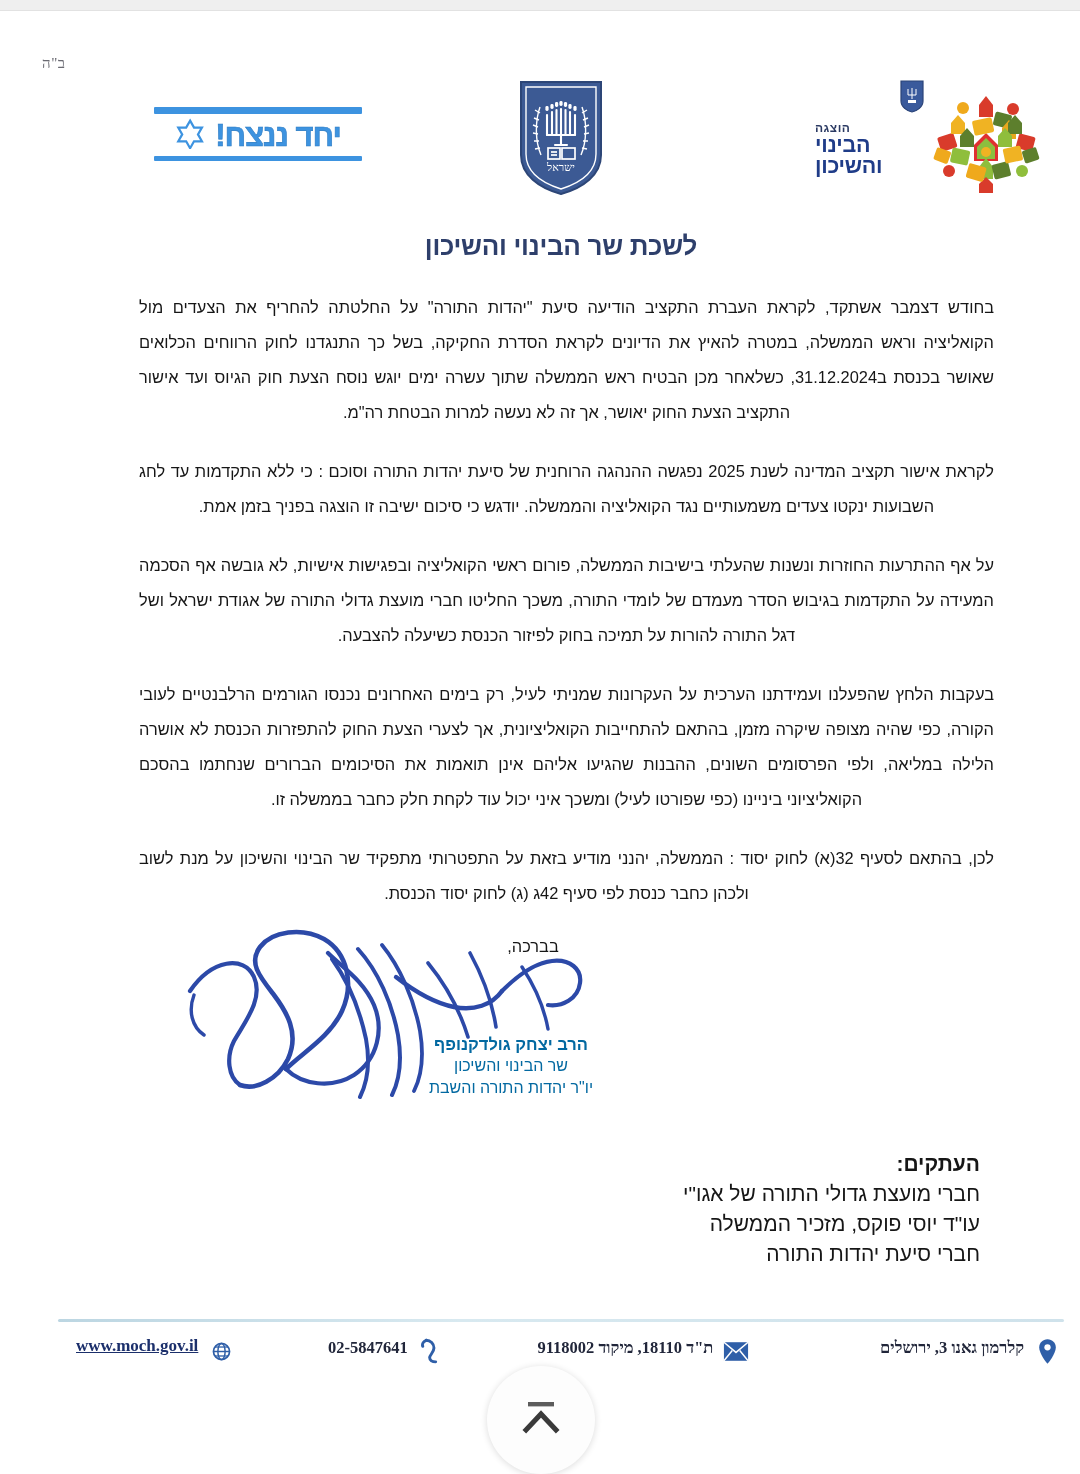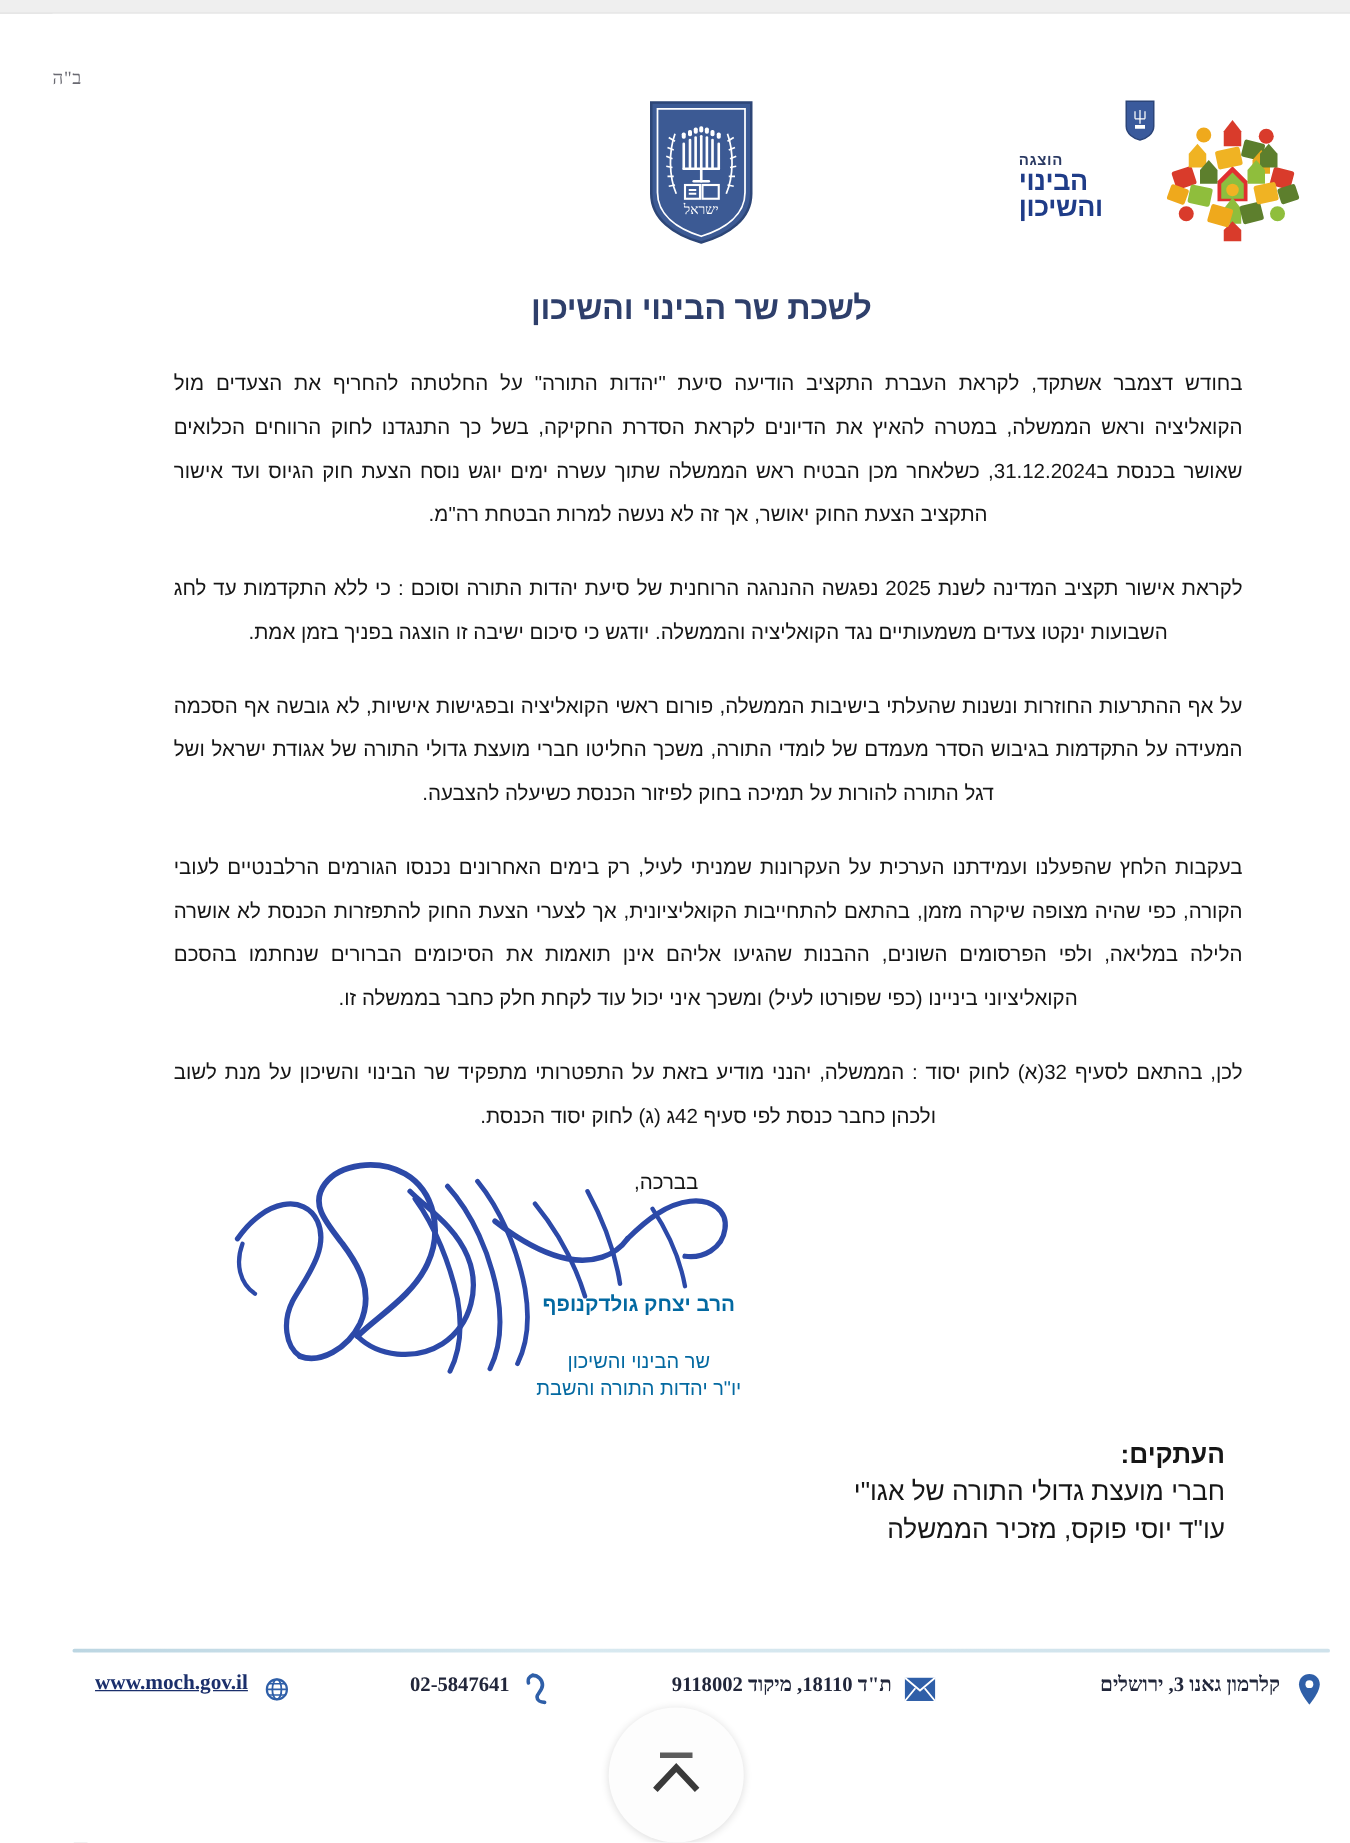--- a/index.html
+++ b/index.html
@@ -197,21 +197,21 @@
   }
   .sig-names {
     position: absolute;
     top: 96px; left: 0; right: 0;
     text-align: center;
     padding-right: 100px;
     line-height: 22px;
     color: #0369a1;
   }
   .sig-name-main { font-size: 16.5px; font-weight: 800; }
-  .sig-role { font-size: 16px; font-weight: 500; margin-top: 24px; }
+  .sig-role { font-size: 16px; font-weight: 500; }
   .sig-role2 { font-size: 16px; font-weight: 500; }
 
   
   .copies-block {
     margin: 22px 100px 0 0;
     direction: rtl;
     text-align: right;
     line-height: 30px;
     color: #161616;
     font-size: 21px;
@@ -383,20 +383,32 @@
         <g stroke="#ffffff" stroke-width="1.4" fill="none">
           <path d="M25 28 C20 42 20 62 26 76"></path>
           <path d="M67 28 C72 42 72 62 66 76"></path>
           <path d="M25 34 l-5 -3 M24 41 l-5 -2 M23 48 l-5 -2 M23 55 l-5 -1 M24 62 l-5 0 M25 69 l-5 1"></path>
           <path d="M67 34 l5 -3 M68 41 l5 -2 M69 48 l5 -2 M69 55 l5 -1 M68 62 l5 0 M67 69 l5 1"></path>
         </g>
         <text x="46" y="92" text-anchor="middle" font-family="Liberation Serif, serif" font-size="11" fill="#ffffff">ישראל</text>
       </svg>
     </div>
 
+    <div class="logo-yachad">
+      <div class="yachad-bar"></div>
+      <div class="yachad-mid">
+        <span class="yachad-text">יחד ננצח!</span>
+        <span>
+          <svg viewBox="0 0 34 34" width="31" height="31" aria-hidden="true">
+            <path d="M17 3 L23 13.5 L35 13.5 L29 24 L35 34.5 L23 34.5 L17 45 L11 34.5 L-1 34.5 L5 24 L-1 13.5 L11 13.5 Z" transform="scale(0.72) translate(6,1)" fill="none" stroke="#3d93e0" stroke-width="3.4" stroke-linejoin="miter"></path>
+          </svg>
+        </span>
+      </div>
+      <div class="yachad-bar thin"></div>
+    </div>
   </div>
 
   <h1 class="doc-title">לשכת שר הבינוי והשיכון</h1>
 
   <div class="doc-body">
     <p>בחודש דצמבר אשתקד, לקראת העברת התקציב הודיעה סיעת "יהדות התורה" על החלטתה להחריף את הצעדים מול הקואליציה וראש הממשלה, במטרה להאיץ את הדיונים לקראת הסדרת החקיקה, בשל כך התנגדנו לחוק הרווחים הכלואים שאושר בכנסת ב31.12.2024, כשלאחר מכן הבטיח ראש הממשלה שתוך עשרה ימים יוגש נוסח הצעת חוק הגיוס ועד אישור התקציב הצעת החוק יאושר, אך זה לא נעשה למרות הבטחת רה"מ.</p>
     <p>לקראת אישור תקציב המדינה לשנת 2025 נפגשה ההנהגה הרוחנית של סיעת יהדות התורה וסוכם : כי ללא התקדמות עד לחג השבועות ינקטו צעדים משמעותיים נגד הקואליציה והממשלה. יודגש כי סיכום ישיבה זו הוצגה בפניך בזמן אמת.</p>
     <p>על אף ההתרעות החוזרות ונשנות שהעלתי בישיבות הממשלה, פורום ראשי הקואליציה ובפגישות אישיות, לא גובשה אף הסכמה המעידה על התקדמות בגיבוש הסדר מעמדם של לומדי התורה, משכך החליטו חברי מועצת גדולי התורה של אגודת ישראל ושל דגל התורה להורות על תמיכה בחוק לפיזור הכנסת כשיעלה להצבעה.</p>
     <p>בעקבות הלחץ שהפעלנו ועמידתנו הערכית על העקרונות שמניתי לעיל, רק בימים האחרונים נכנסו הגורמים הרלבנטיים לעובי הקורה, כפי שהיה מצופה שיקרה מזמן, בהתאם להתחייבות הקואליציונית, אך לצערי הצעת החוק להתפזרות הכנסת לא אושרה הלילה במליאה, ולפי הפרסומים השונים, ההבנות שהגיעו אליהם אינן תואמות את הסיכומים הברורים שנחתמו בהסכם הקואליציוני ביניינו (כפי שפורטו לעיל) ומשכך איני יכול עוד לקחת חלק כחבר בממשלה זו.</p>
     <p>לכן, בהתאם לסעיף 32(א) לחוק יסוד : הממשלה, יהנני מודיע בזאת על התפטרותי מתפקיד שר הבינוי והשיכון על מנת לשוב ולכהן כחבר כנסת לפי סעיף 42ג (ג) לחוק יסוד הכנסת.</p>
@@ -432,20 +444,21 @@
       <div class="sig-role">שר הבינוי והשיכון</div>
       <div class="sig-role2">יו"ר יהדות התורה והשבת</div>
     </div>
   </div>
 
   <div class="copies-block">
     <div class="copies-wrap">
       <div class="copies-title">העתקים:</div>
       <div class="copies-line">חברי מועצת גדולי התורה של אגו"י</div>
       <div class="copies-line">עו"ד יוסי פוקס, מזכיר  הממשלה</div>
+      <div class="copies-line">חברי סיעת יהדות התורה</div>
     </div>
   </div>
 
   <div class="footer">
     <div class="footer-rule"></div>
     <div class="footer-row">
 
       <div class="footer-item">
         <span class="footer-ico">
           <svg viewBox="0 0 24 30" width="21" height="27" aria-hidden="true">

